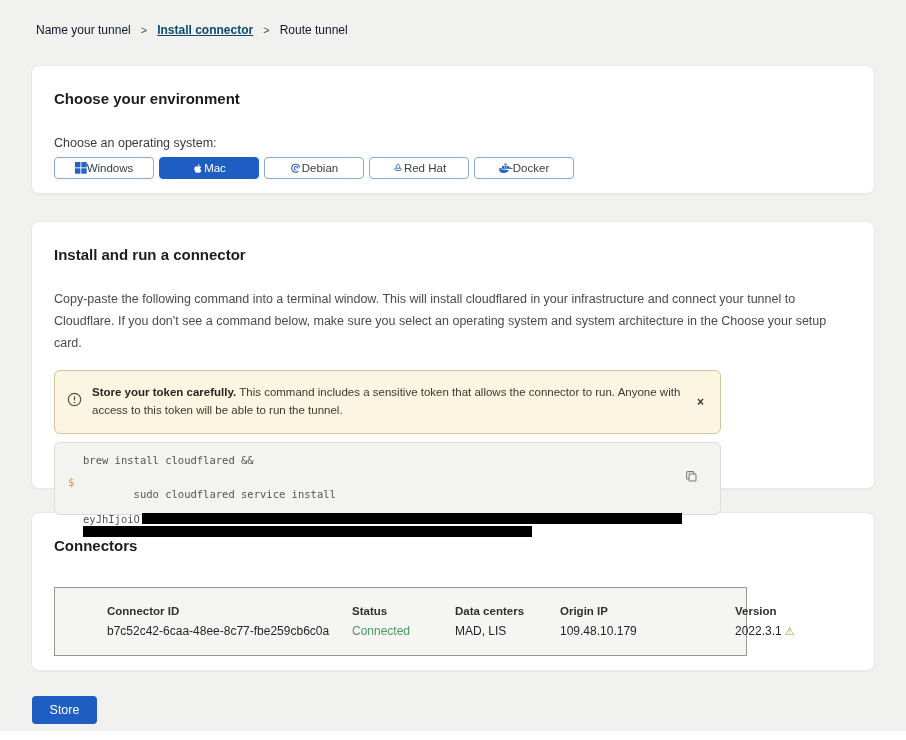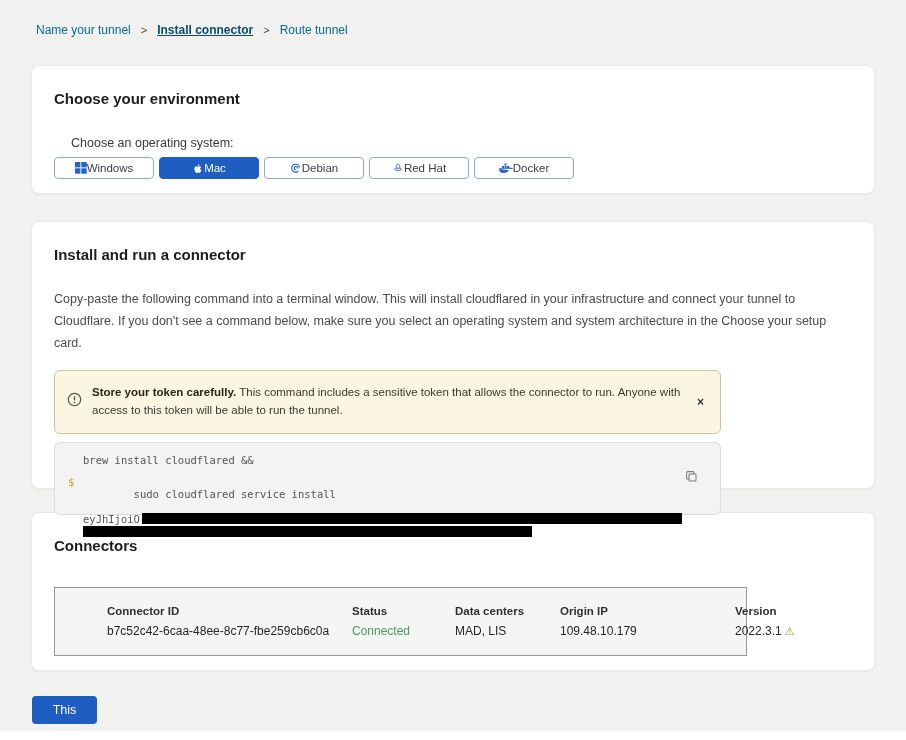--- a/index.html
+++ b/index.html
@@ -12,39 +12,39 @@
     height: 740px;
     overflow: hidden;
   }
   .page { padding: 23px 31px 0 31px; }
 
   
   .breadcrumb {
     display: flex; align-items: center; gap: 10px;
     font-size: 12px; color: #4a4a4a; margin-left: 5px;
   }
-  .breadcrumb .crumb { color: #0369a1; }
+  .breadcrumb .crumb { color: #0f172a; }
   .breadcrumb .crumb.active { font-weight: 700; color: #0c4a6e; text-decoration: underline; }
   .breadcrumb .sep { color: #4a4a4a; font-size: 11px; }
 
   
   .card {
     background: #ffffff;
     border: 1px solid #e9e9e8;
     border-radius: 8px;
     box-shadow: 0 1px 2px rgba(0,0,0,0.04);
     padding: 24px 22px;
   }
   .card-1 { margin-top: 28px; height: 129px; }
   .card-2 { margin-top: 27px; height: 268px; }
   .card-3 { margin-top: 23px; height: 159px; }
   .card-title { font-size: 15px; font-weight: 700; color: #1d1d1d; }
 
   
-  .os-label { margin-top: 29px; font-size: 12.5px; color: #3a3a3a; margin-left: 17px; }
+  .os-label { margin-top: 29px; font-size: 12.5px; color: #3a3a3a; }
   .os-row { display: flex; gap: 5px; margin-top: 7px; }
   .os-btn {
     width: 100px; height: 22px;
     display: flex; align-items: center; justify-content: center; 
     background: #ffffff;
     border: 1px solid #8aa9d6;
     border-radius: 4px;
     font-size: 11.5px; color: #39404c;
     font-family: "Liberation Sans", sans-serif;
     cursor: pointer;
@@ -259,18 +259,18 @@
         <div class="td">b7c52c42-6caa-48ee-8c77-fbe259cb6c0a</div>
         <div class="td status">Connected</div>
         <div class="td">MAD, LIS</div>
         <div class="td">109.48.10.179</div>
         <div class="td"><span>2022.3.1</span><span class="version-warning">⚠</span></div>
       </div>
     </div>
   </section>
 
   <div class="next-row">
-    <button class="next-btn">This</button>
+    <button class="next-btn">Store</button>
   </div>
 
 </div>
 
 <div class="bottom-strip"></div>
 
 </body></html>

